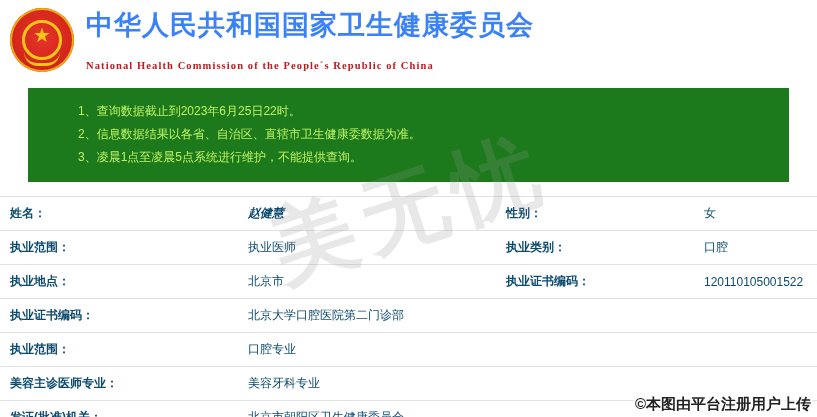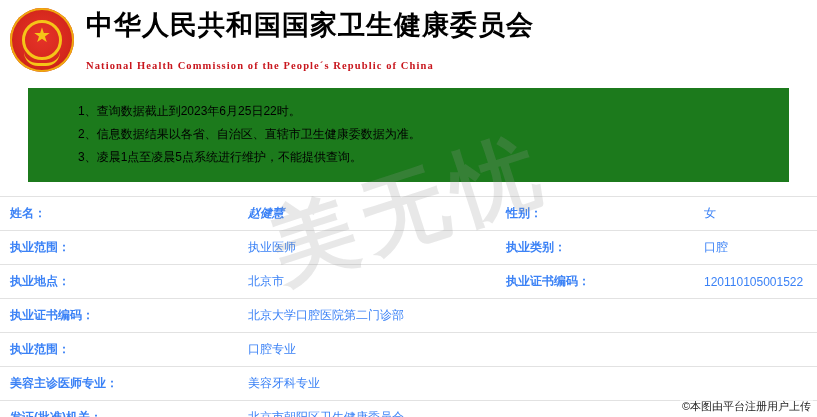--- a/index.html
+++ b/index.html
@@ -66,21 +66,21 @@
     border-bottom: 3px solid #f5c518;
     border-radius: 0 0 18px 18px;
     box-sizing: border-box;
   }
   .title-block {
     display: flex;
     flex-direction: column;
     justify-content: center;
   }
   .title-cn {
-    color: #000000;
+    color: #3b82f6;
     font-family: "DejaVu Sans", "Liberation Sans", sans-serif;
     font-size: 27px;
     font-weight: bold;
     letter-spacing: 1px;
     line-height: 1.15;
     white-space: nowrap;
   }
   .title-en {
     color: #c8161d;
     font-family: "Liberation Serif", serif;
@@ -88,21 +88,21 @@
     font-weight: bold;
     letter-spacing: 1.1px;
     margin-top: 20px;
     white-space: nowrap;
   }
 
   
   .notice {
     margin: 8px 28px 0 28px;
     background: #1c7a1c;
-    color: #000000;
+    color: #bef264;
     padding: 12px 16px 14px 16px;
     box-sizing: border-box;
     font-size: 12px;
     line-height: 1.9;
   }
   .notice-line {
     white-space: nowrap;
     padding-left: 34px;
   }
 
@@ -114,21 +114,21 @@
     table-layout: fixed;
   }
   .info-table tr {
     height: 34px;
   }
   .info-table td {
     border-top: 1px solid #e2e2e2;
     border-bottom: 1px solid #e2e2e2;
     padding: 0 8px 0 10px;
     font-size: 12px;
-    color: #3b82f6;
+    color: #0c4a6e;
     vertical-align: middle;
     overflow: hidden;
     white-space: nowrap;
   }
   .lbl {
     font-weight: bold;
     color: #333333;
   }
   .col-lbl1 { width: 220px; }
   .col-val1 { width: 240px; }
@@ -148,23 +148,23 @@
     color: rgba(150,150,150,0.22);
     letter-spacing: 10px;
     pointer-events: none;
     white-space: nowrap;
     user-select: none;
   }
   .corner-mark {
     position: absolute;
     right: 4px;
     bottom: 2px;
-    font-size: 11px;
+    font-size: 15px;
     color: #222222;
-    font-weight: normal;
+    font-weight: bold;
     white-space: nowrap;
     background: rgba(255,255,255,0.55);
     padding: 1px 2px;
   }
 </style>
 </head>
 <body>
 
 <div class="header">
   <div class="emblem">

